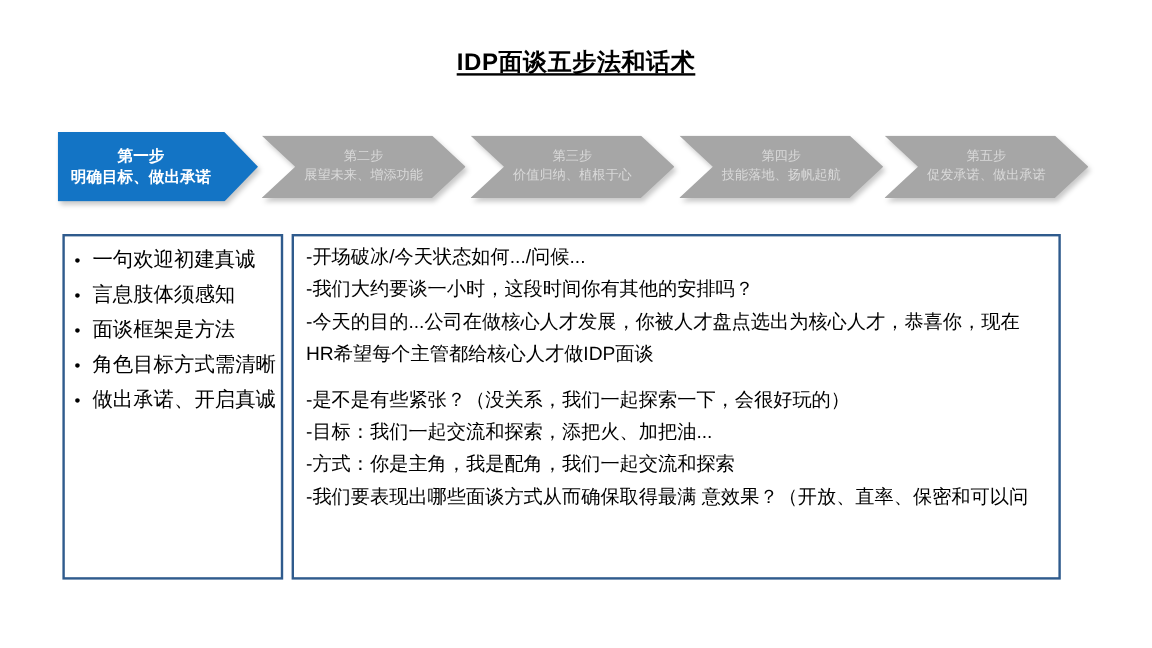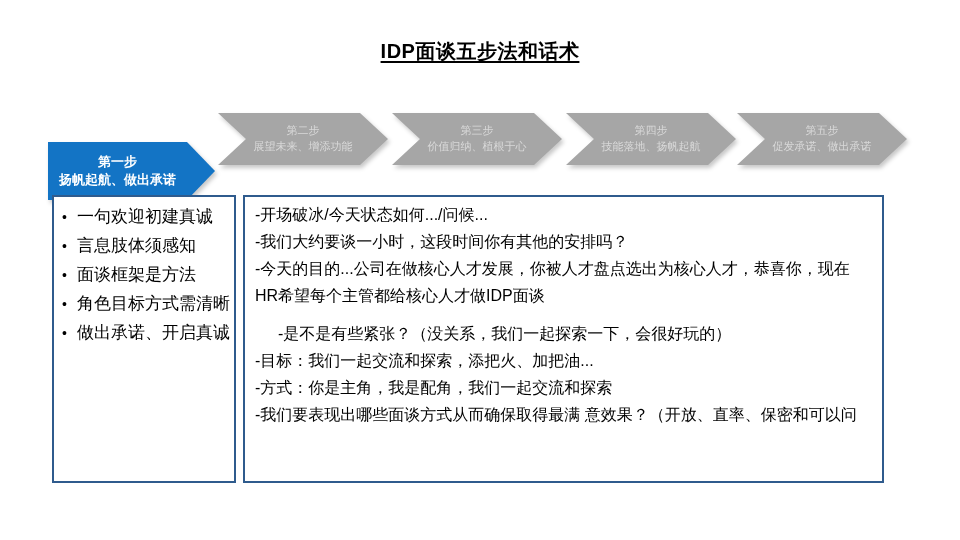--- a/index.html
+++ b/index.html
@@ -60,21 +60,20 @@
     height: 58px;
   }
   .step.active .shape {
     background: var(--active, #1374C5);
     color: #ffffff;
     font-weight: bold;
     font-size: 13px;
     line-height: 1.4;
     clip-path: polygon(0 0, calc(100% - 28px) 0, 100% 50%, calc(100% - 28px) 100%, 0 100%);
     padding: 0 28px 0 0;
-    margin-top: 32px;
   }
   .s1 { left: 0;   width: 167px; }
   .s2 { left: 170px; width: 170px; }
   .s3 { left: 344px; width: 170px; }
   .s4 { left: 518px; width: 170px; }
   .s5 { left: 689px; width: 170px; }
   
   .panel {
     position: absolute;
     top: 195px;
@@ -103,34 +102,34 @@
   .right-box {
     left: 243px;
     width: 641px;
     padding: 4px 10px 0 10px;
   }
   .right-box .line {
     font-size: 16px;
     line-height: 27px;
     white-space: pre-wrap;
   }
-  .right-box .line.gap-before { margin-top: 11px; margin-left: 23px; }
+  .right-box .line.gap-before { margin-top: 11px; }
 </style>
 </head>
 <body>
 
 <div class="slide">
 
   <h1 class="title">IDP面谈五步法和话术</h1>
 
   <div class="steps">
     <div class="step active s1">
       <div class="shape">
         <div>第一步</div>
-        <div>扬帆起航、做出承诺</div>
+        <div>明确目标、做出承诺</div>
       </div>
     </div>
     <div class="step s2">
       <div class="shape">
         <div>第二步</div>
         <div>展望未来、增添功能</div>
       </div>
     </div>
     <div class="step s4">
       <div class="shape">

